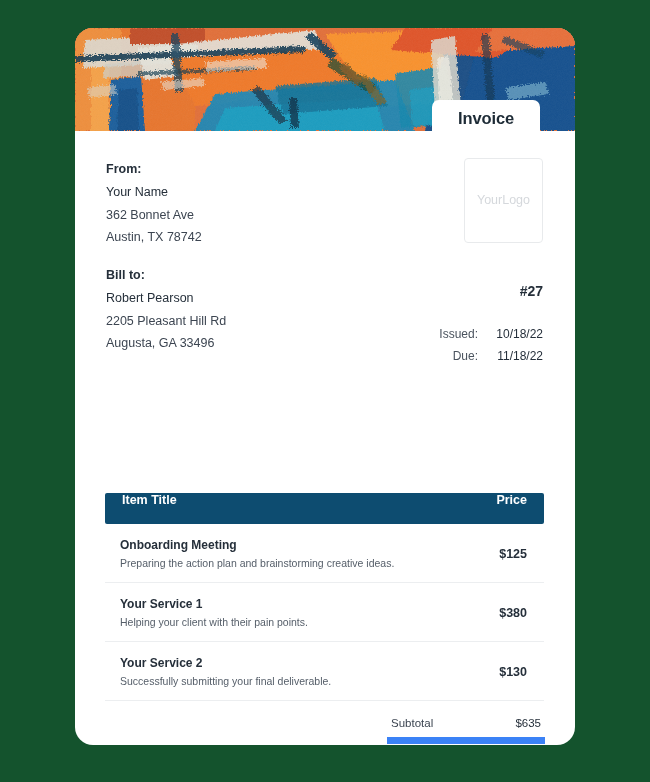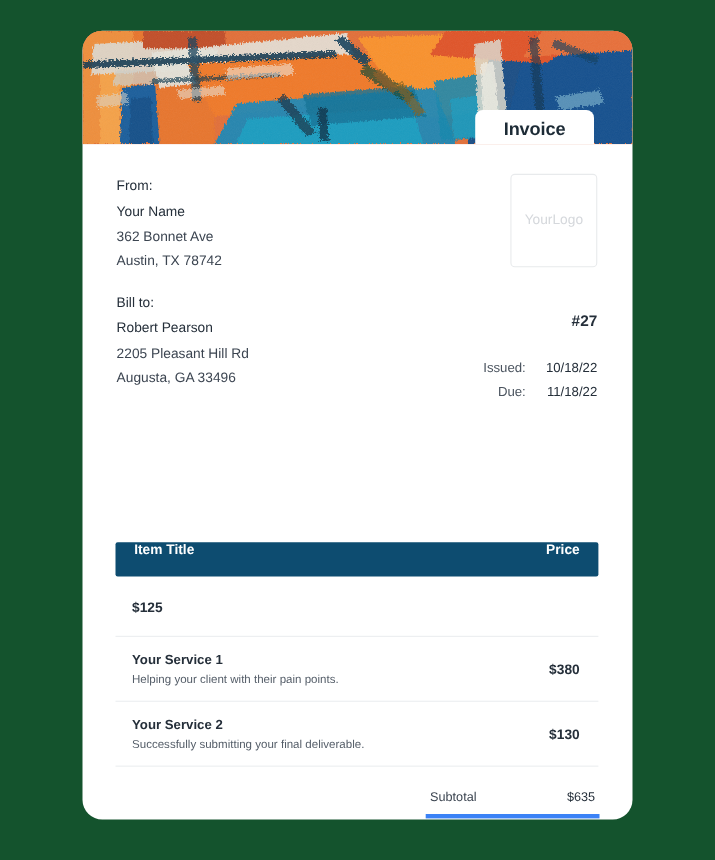--- a/index.html
+++ b/index.html
@@ -67,21 +67,21 @@
     position: relative;
     padding: 0;
   }
 
   .addr-block { position: absolute; left: 31px; }
   .addr-from { top: 31px; }
   .addr-billto { top: 137px; }
 
   .addr-heading {
     font-size: 12.5px;
-    font-weight: normal;
+    font-weight: bold;
     color: #252f3a;
     margin-bottom: 9px;
   }
   .addr-name {
     font-size: 12.5px;
     color: #252f3a;
     margin-bottom: 9px;
   }
   .addr-line {
     font-size: 12.5px;
@@ -185,21 +185,21 @@
     position: absolute;
     right: 30px;
     top: 578px;
     width: 158px;
   }
   .total-row {
     display: flex;
     justify-content: space-between;
     align-items: center;
     padding: 10px 4px 10px 4px;
-    border-bottom: 4px solid #3b82f6;
+    border-bottom: 7px solid #3b82f6;
     font-size: 11.5px;
     color: #3c4551;
     height: 35px;
   }
   .total-row .amount { color: #252f3a; }
 </style>
 </head>
 <body>
 
 <div class="page">
@@ -334,20 +334,24 @@
         </div>
       </div>
 
       <div class="items">
         <div class="items-head">
           <span>Item Title</span>
           <span>Price</span>
         </div>
 
         <div class="item-row">
+          <div class="item-texts">
+            <div class="item-title">Onboarding Meeting</div>
+            <div class="item-desc">Preparing the action plan and brainstorming creative ideas.</div>
+          </div>
           <div class="item-price">$125</div>
         </div>
 
         <div class="item-row">
           <div class="item-texts">
             <div class="item-title">Your Service 1</div>
             <div class="item-desc">Helping your client with their pain points.</div>
           </div>
           <div class="item-price">$380</div>
         </div>

